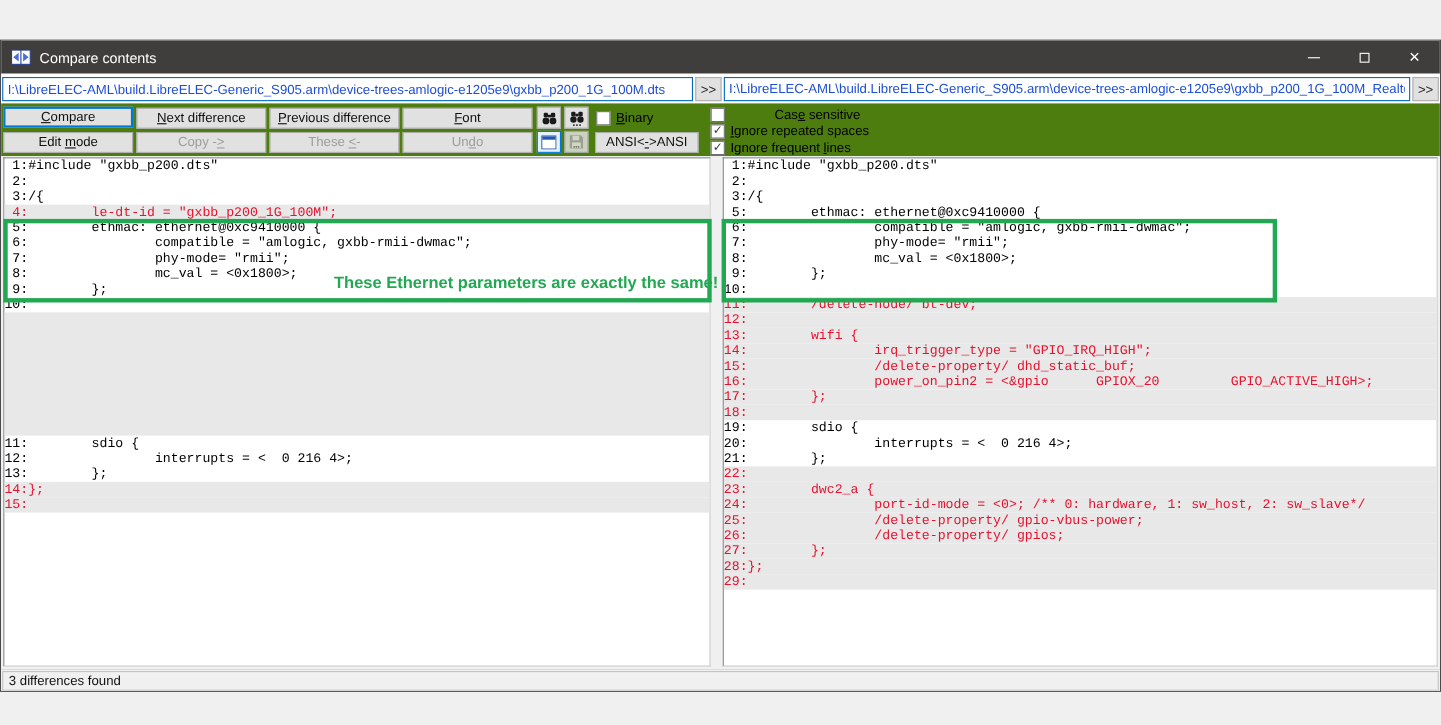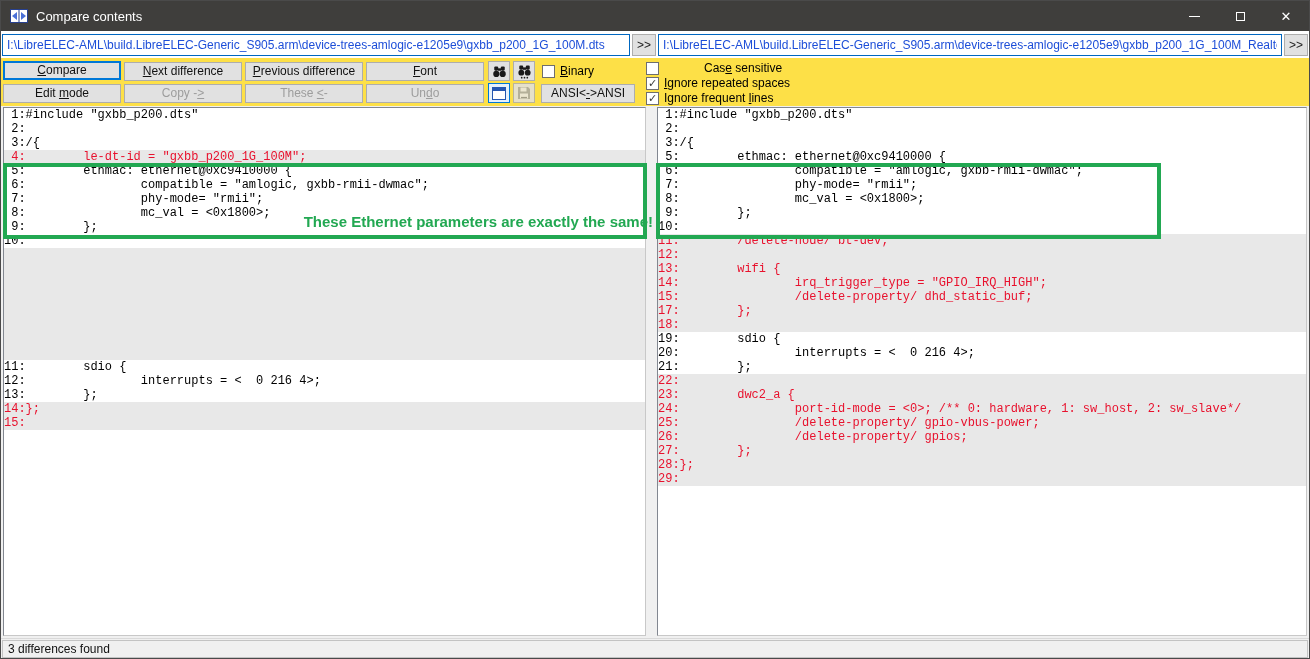--- a/index.html
+++ b/index.html
@@ -1,39 +1,39 @@
 <!DOCTYPE html>
 <html><head>
 <meta charset="utf-8">
 <style>
   * { margin:0; padding:0; box-sizing:border-box; }
   html,body { width:1310px; height:659px; background:#f0f0f0; }
   body { font-family:"Liberation Sans","DejaVu Sans",sans-serif; font-size:12px; color:#000; }
-  .window { width:1310px; height:659px; border:1px solid #4a4a4a; display:flex; flex-direction:column; background:#fff; overflow:hidden; }
+  .window { width:1310px; height:593px; border:1px solid #4a4a4a; display:flex; flex-direction:column; background:#fff; overflow:hidden;margin-top:36px; }
 
   
   .titlebar { height:30px; background:#3f3e3c; display:flex; align-items:center; flex:0 0 auto; }
   .titlebar .appicon { width:18px; height:14px; margin:0 8px 0 9px; }
   .titlebar .title { color:#fff; font-size:13px; }
   .titlebar .spacer { flex:1; }
   .wbtn { width:46px; height:30px; display:flex; align-items:center; justify-content:center; color:#fff; }
   .glyph-min { width:11px; height:1px; background:#fff; }
   .glyph-max { width:9px; height:9px; border:1px solid #fff; }
   .glyph-close { font-size:13px; line-height:1; color:#fff; font-family:"DejaVu Sans",sans-serif; }
 
   
   .pathrow { height:27px; background:#fff; display:flex; align-items:center; padding:2px 1px; gap:2px; flex:0 0 auto; }
   .pathgroup { display:flex; gap:2px; align-items:center; }
   .pg-left { width:654px; }
   .pg-right { flex:1; }
   .pathinput { flex:1; height:22px; border:1px solid #0067c0; background:#fff; font-family:"Liberation Sans","DejaVu Sans",sans-serif; font-size:12px; padding:0 4px; color:#1d4ed8; outline:none; }
   .gobtn { width:24px; height:22px; background:#e1e1e1; border:1px solid #adadad; font-size:12px; text-align:center; line-height:20px; color:#222; }
 
   
-  .toolbar { position:relative; height:48px; background:#fde047; flex:0 0 auto; }
+  .toolbar { position:relative; height:48px; background:#4d7c0f; flex:0 0 auto; }
   .tbtn { position:absolute; height:19px; width:118px; background:#e1e1e1; border:1px solid #adadad; font-size:12px; text-align:center; line-height:17px; color:#111; }
   .tbtn.default { border:2px solid #0078d7; line-height:15px; }
   .tbtn.disabled { color:#9d9d9d; }
   .mn { text-decoration:underline; }
   .iconbtn { position:absolute; width:22px; height:20px; background:#e1e1e1; border:1px solid #adadad; display:flex; align-items:center; justify-content:center; }
   .iconbtn.active { background:#e5f1fb; border:1px solid #0078d7; }
   .iconbtn.disabled { opacity:.85; }
   .cb { position:absolute; display:flex; align-items:center; gap:5px; height:14px; }
   .cb .box { width:13px; height:13px; border:1px solid #6e6e6e; background:#fff; font-size:11px; line-height:11px; text-align:center; color:#3a3a3a; overflow:hidden; }
   .cb .box .mark { visibility:hidden; }
@@ -194,20 +194,21 @@
         <div class="crow same"><span class="ct"> 6:                compatible = "amlogic, gxbb-rmii-dwmac";</span></div>
         <div class="crow same"><span class="ct"> 7:                phy-mode= "rmii";</span></div>
         <div class="crow same"><span class="ct"> 8:                mc_val = &lt;0x1800&gt;;</span></div>
         <div class="crow same"><span class="ct"> 9:        };</span></div>
         <div class="crow same"><span class="ct">10:</span></div>
         <div class="crow diff"><span class="ct">11:        /delete-node/ bt-dev;</span></div>
         <div class="crow diff"><span class="ct">12:</span></div>
         <div class="crow diff"><span class="ct">13:        wifi {</span></div>
         <div class="crow diff"><span class="ct">14:                irq_trigger_type = "GPIO_IRQ_HIGH";</span></div>
         <div class="crow diff"><span class="ct">15:                /delete-property/ dhd_static_buf;</span></div>
+        <div class="crow diff"><span class="ct">16:                power_on_pin2 = &lt;&amp;gpio      GPIOX_20         GPIO_ACTIVE_HIGH&gt;;</span></div>
         <div class="crow diff"><span class="ct">17:        };</span></div>
         <div class="crow diff"><span class="ct">18:</span></div>
         <div class="crow same"><span class="ct">19:        sdio {</span></div>
         <div class="crow same"><span class="ct">20:                interrupts = &lt;  0 216 4&gt;;</span></div>
         <div class="crow same"><span class="ct">21:        };</span></div>
         <div class="crow diff"><span class="ct">22:</span></div>
         <div class="crow diff"><span class="ct">23:        dwc2_a {</span></div>
         <div class="crow diff"><span class="ct">24:                port-id-mode = &lt;0&gt;; /** 0: hardware, 1: sw_host, 2: sw_slave*/</span></div>
         <div class="crow diff"><span class="ct">25:                /delete-property/ gpio-vbus-power;</span></div>
         <div class="crow diff"><span class="ct">26:                /delete-property/ gpios;</span></div>

